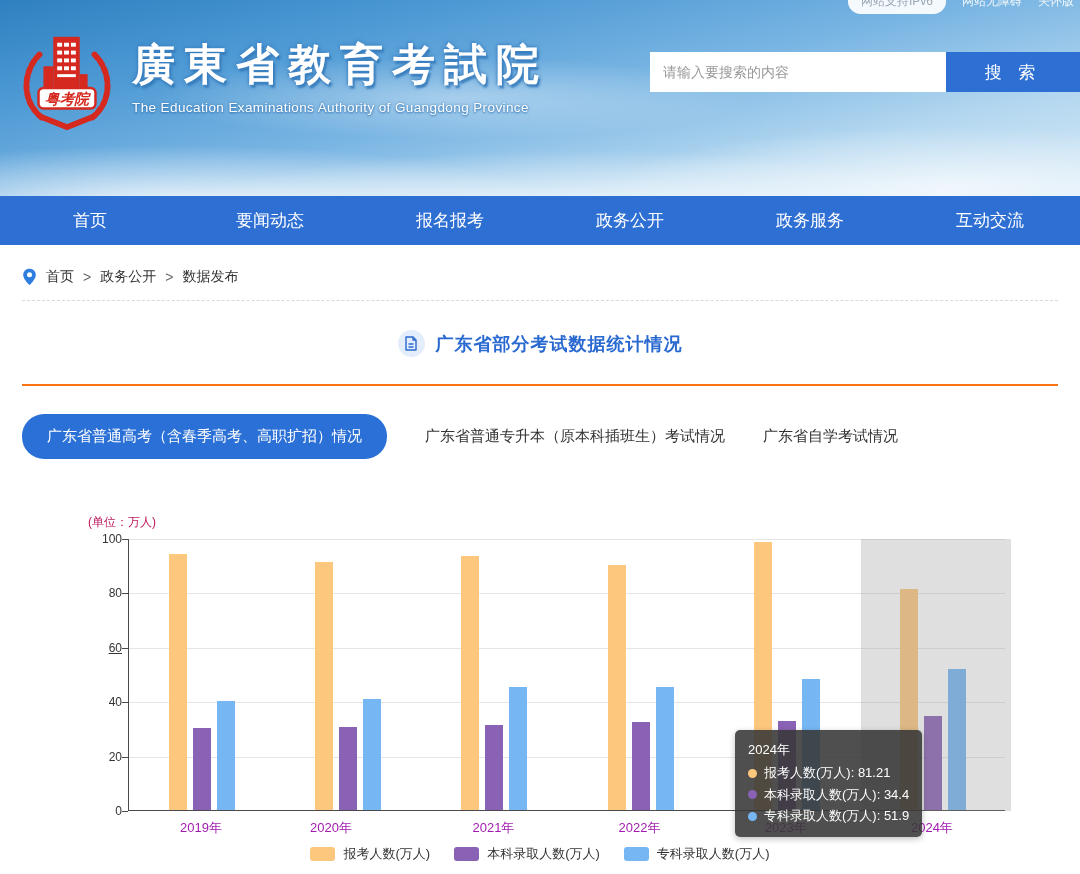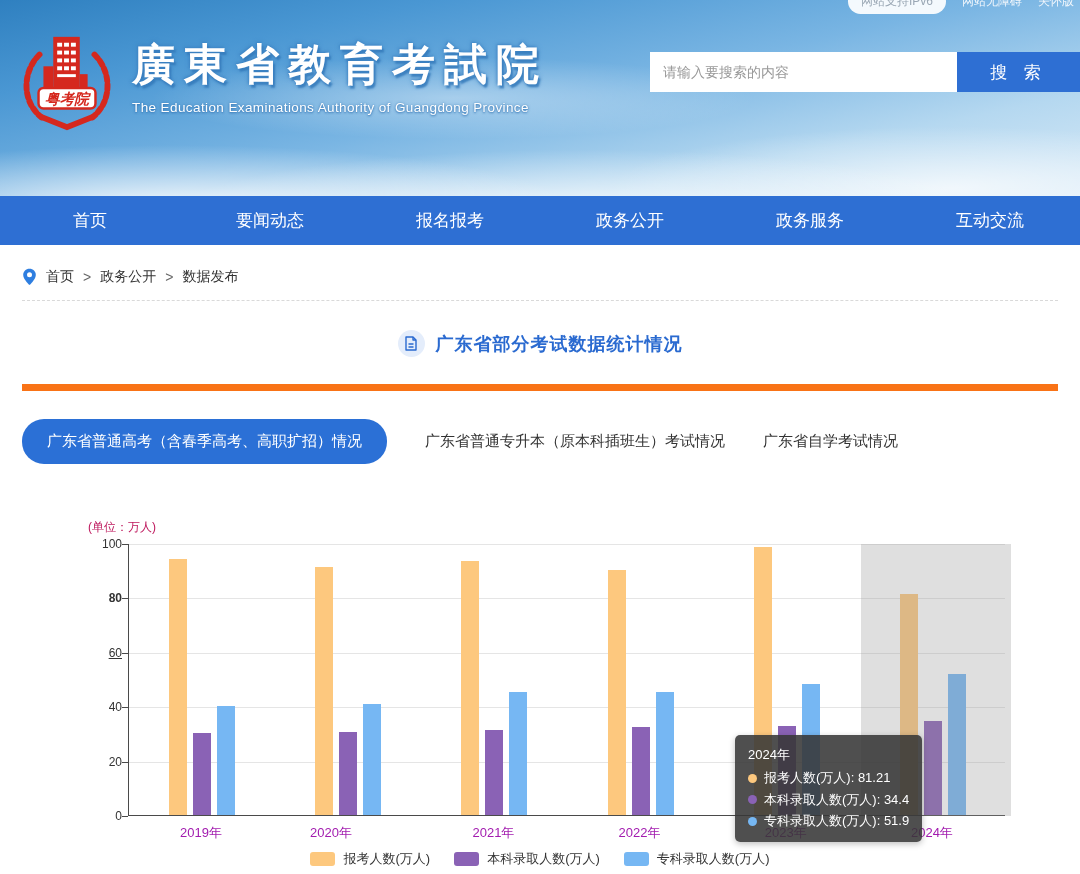--- a/index.html
+++ b/index.html
@@ -26,36 +26,36 @@
   .site-title .cn { font-family:"DejaVu Serif", serif; font-weight:bold; font-size:43px;
     color:#fff; letter-spacing:9px; white-space:nowrap;
     text-shadow:0 0 5px rgba(60,130,195,.95), 2px 3px 2px rgba(50,120,185,.85), -1px -1px 2px rgba(60,130,195,.6); }
   .site-title .en { margin-top:6px; font-size:13.5px; color:#fff; letter-spacing:.4px;
     text-shadow:0 1px 2px rgba(50,115,180,.9), 0 0 3px rgba(50,115,180,.7); }
 
   .search-bar { position:absolute; left:650px; top:52px; width:430px; height:40px; display:flex; }
   .search-input { flex:1; min-width:0; border:none; outline:none; background:#fff;
     padding:0 13px; font-size:14px; color:#333; font-family:"Liberation Sans",sans-serif; }
   .search-input::placeholder { color:#999; }
-  .search-btn { width:123px; background:#2e6fd3; color:#fff; border:none; font-size:17px;
+  .search-btn { width:134px; background:#2e6fd3; color:#fff; border:none; font-size:17px;
     letter-spacing:6px; cursor:pointer; font-family:"Liberation Sans",sans-serif; }
 
   
   .main-nav { height:49px; background:#2e6fd3; display:flex; }
   .nav-item { flex:1; display:flex; align-items:center; justify-content:center;
     color:#fff; font-size:17px; cursor:pointer; }
 
   
   .breadcrumb { margin:17px 22px 0; padding:6px 0 14px; display:flex; align-items:center;
     gap:9px; font-size:14px; color:#333; border-bottom:1px dashed #d9d9d9; }
   .crumb { cursor:pointer; }
   .crumb-sep { color:#666; }
 
   
-  .title-section { margin:0 22px; padding:29px 0 27px; border-bottom:7px solid #f97316;
+  .title-section { margin:0 22px; padding:29px 0 27px; border-bottom:2px solid #f97316;
     display:flex; align-items:center; justify-content:center; gap:11px; }
   .title-icon-circle { width:27px; height:27px; border-radius:50%; background:#e4edfb;
     display:flex; align-items:center; justify-content:center; }
   .page-title { font-size:18px; font-weight:bold; color:#2a6ad0; letter-spacing:1px; }
 
   
   .tabs { margin:28px 22px 0; display:flex; align-items:center; gap:38px; }
   .tab { font-size:15px; color:#333; cursor:pointer; white-space:nowrap; }
   .tab.active { background:#2b70d6; color:#fff; border-radius:22px; padding:13px 25px; }
 
@@ -247,21 +247,21 @@
       </div>
       <div class="legend-item">
         <span class="swatch" style="background: rgb(118, 183, 243);"></span>
         <span>专科录取人数(万人)</span>
       </div>
     </div>
 <div class="ylabel" style="top: 300px;">0</div>
     <div class="ylabel" style="top: 245.6px;">20</div>
     <div class="ylabel" style="top: 191.2px;">40</div>
     <div class="ylabel" style="top: 136.8px; text-decoration: underline;">60</div>
-    <div class="ylabel" style="top: 82.4px; font-weight: bold;">80</div>
+    <div class="ylabel" style="top: 82.4px;">80</div>
     <div class="ylabel" style="top: 28px;">100</div>
     <div class="xlabel" style="left: 156.083px;">2019年</div>
     <div class="xlabel" style="left: 286px;">2020年</div>
     <div class="xlabel" style="left: 448.417px;">2021年</div>
     <div class="xlabel" style="left: 594.583px;">2022年</div>
     <div class="xlabel" style="left: 740.75px;">2023年</div>
     <div class="xlabel" style="left: 886.917px;">2024年</div>
   </div>
 
 </body></html>

